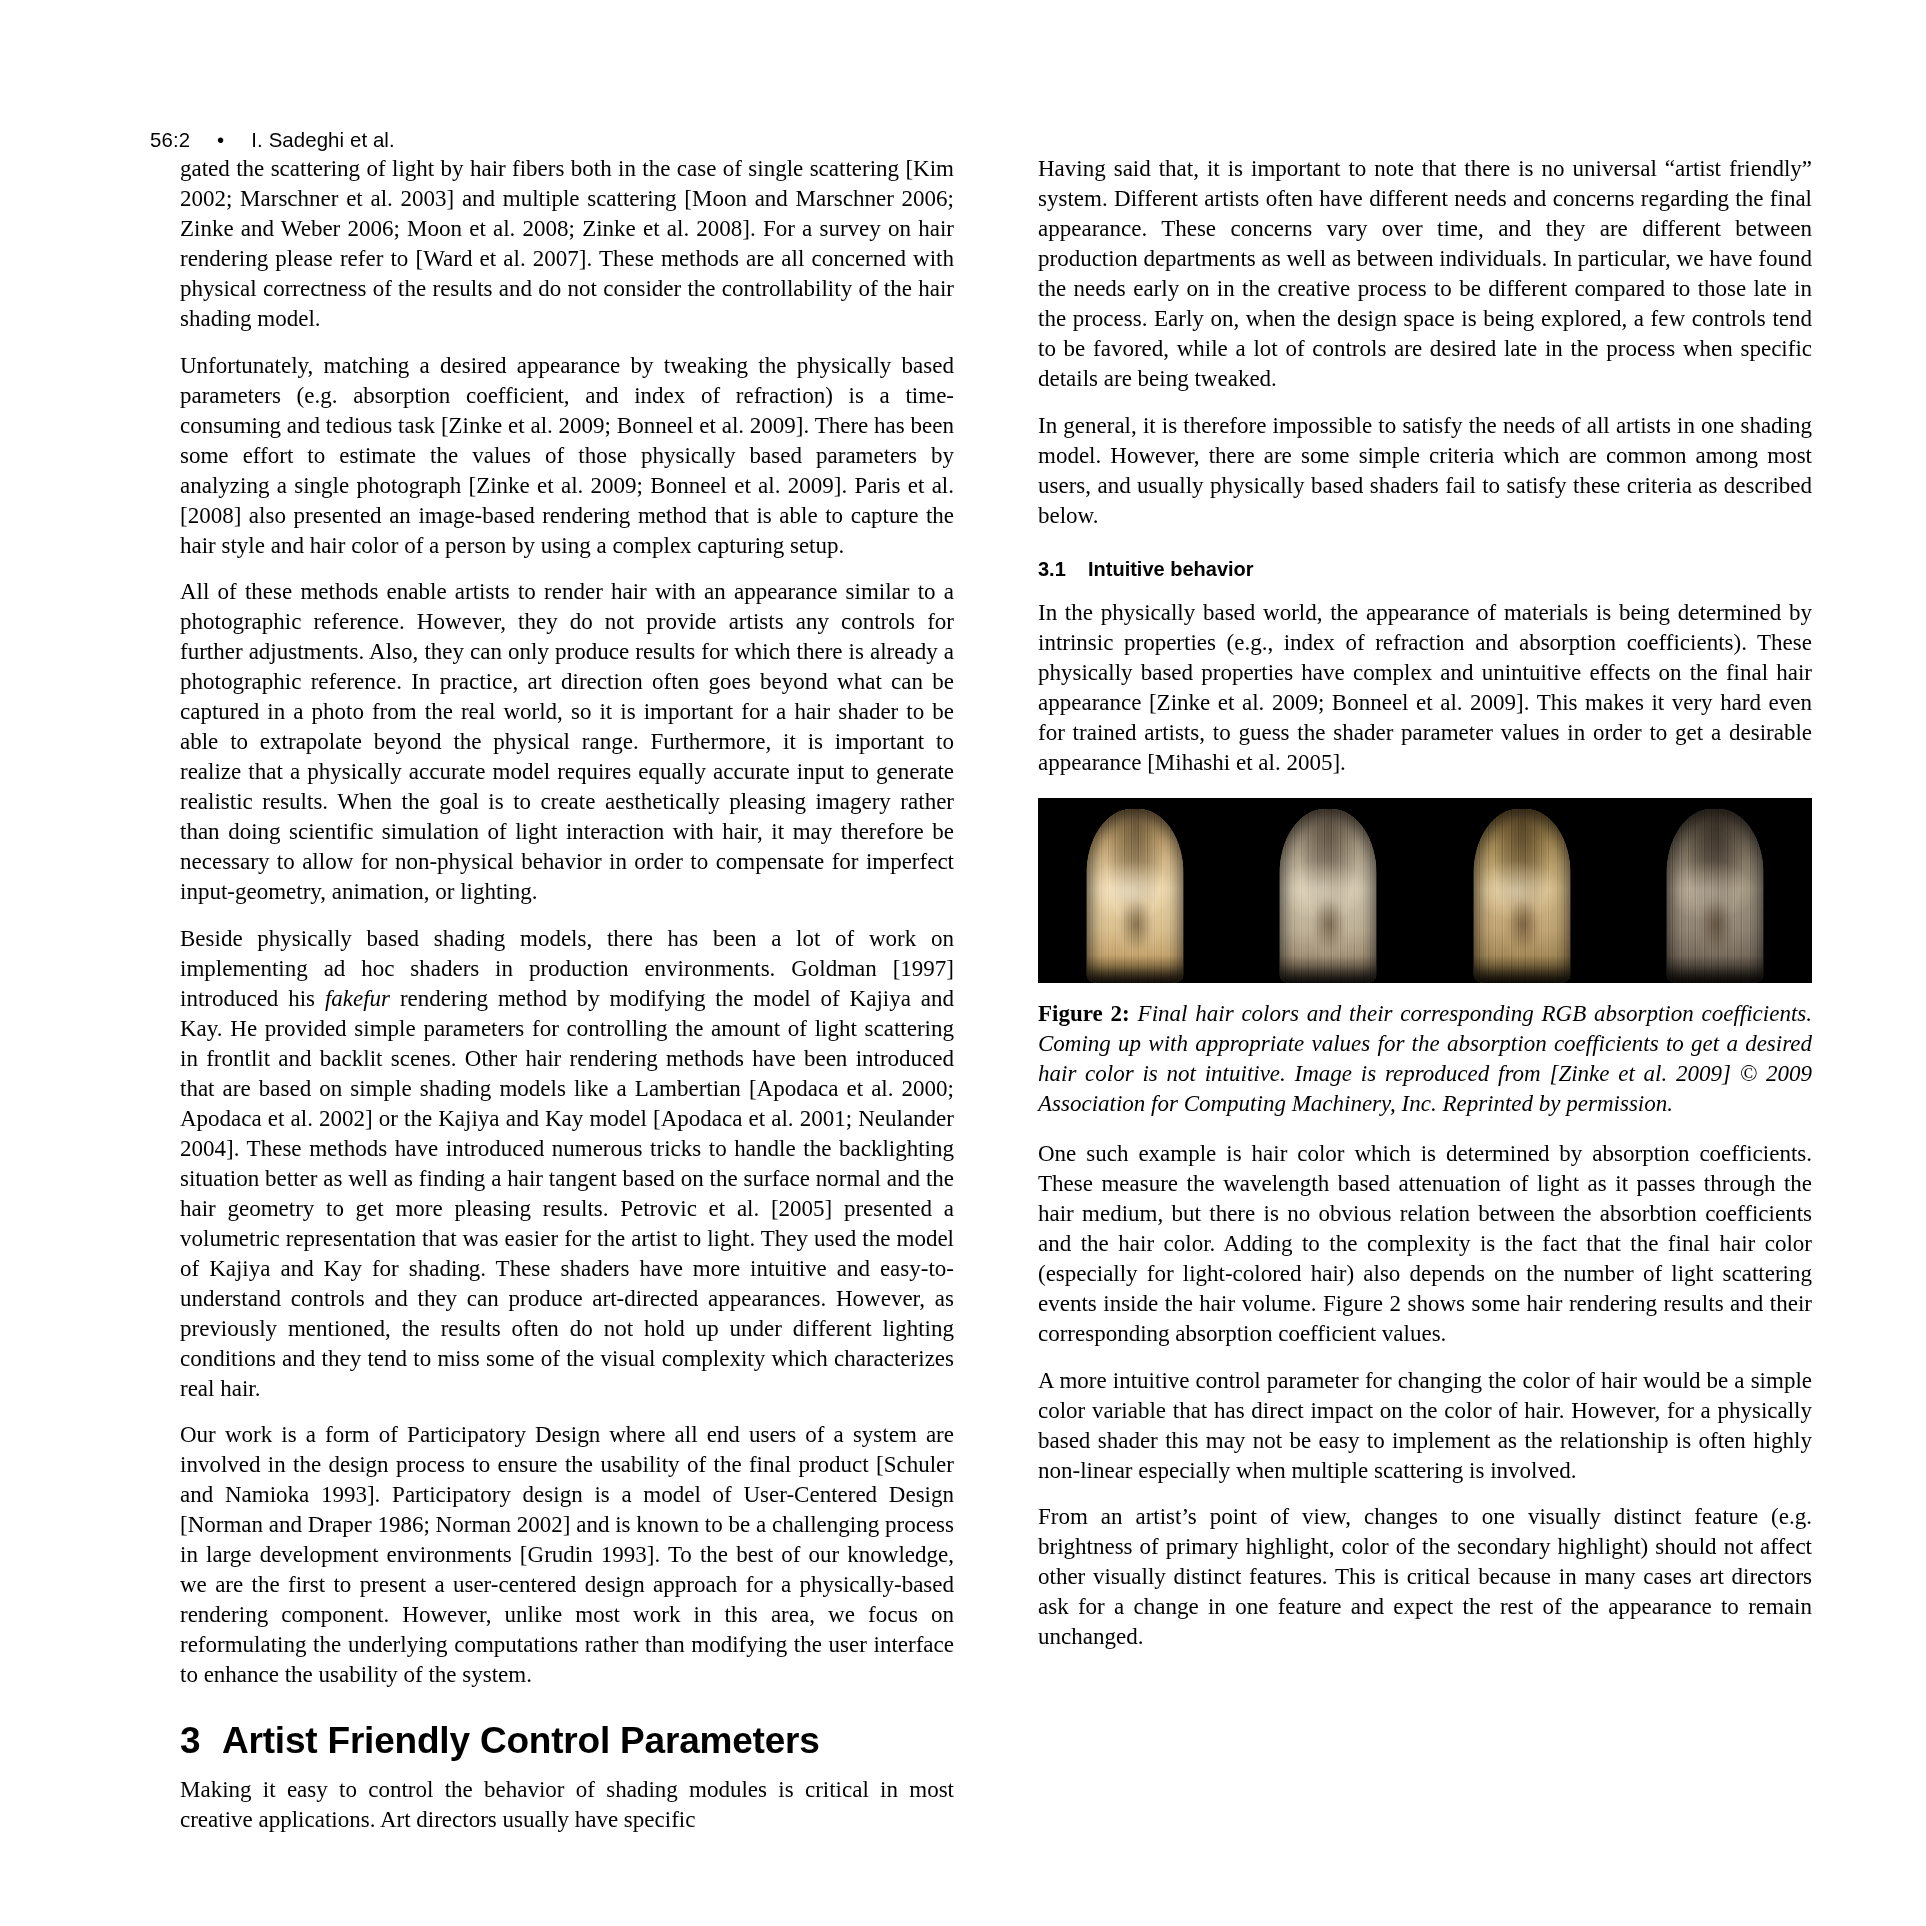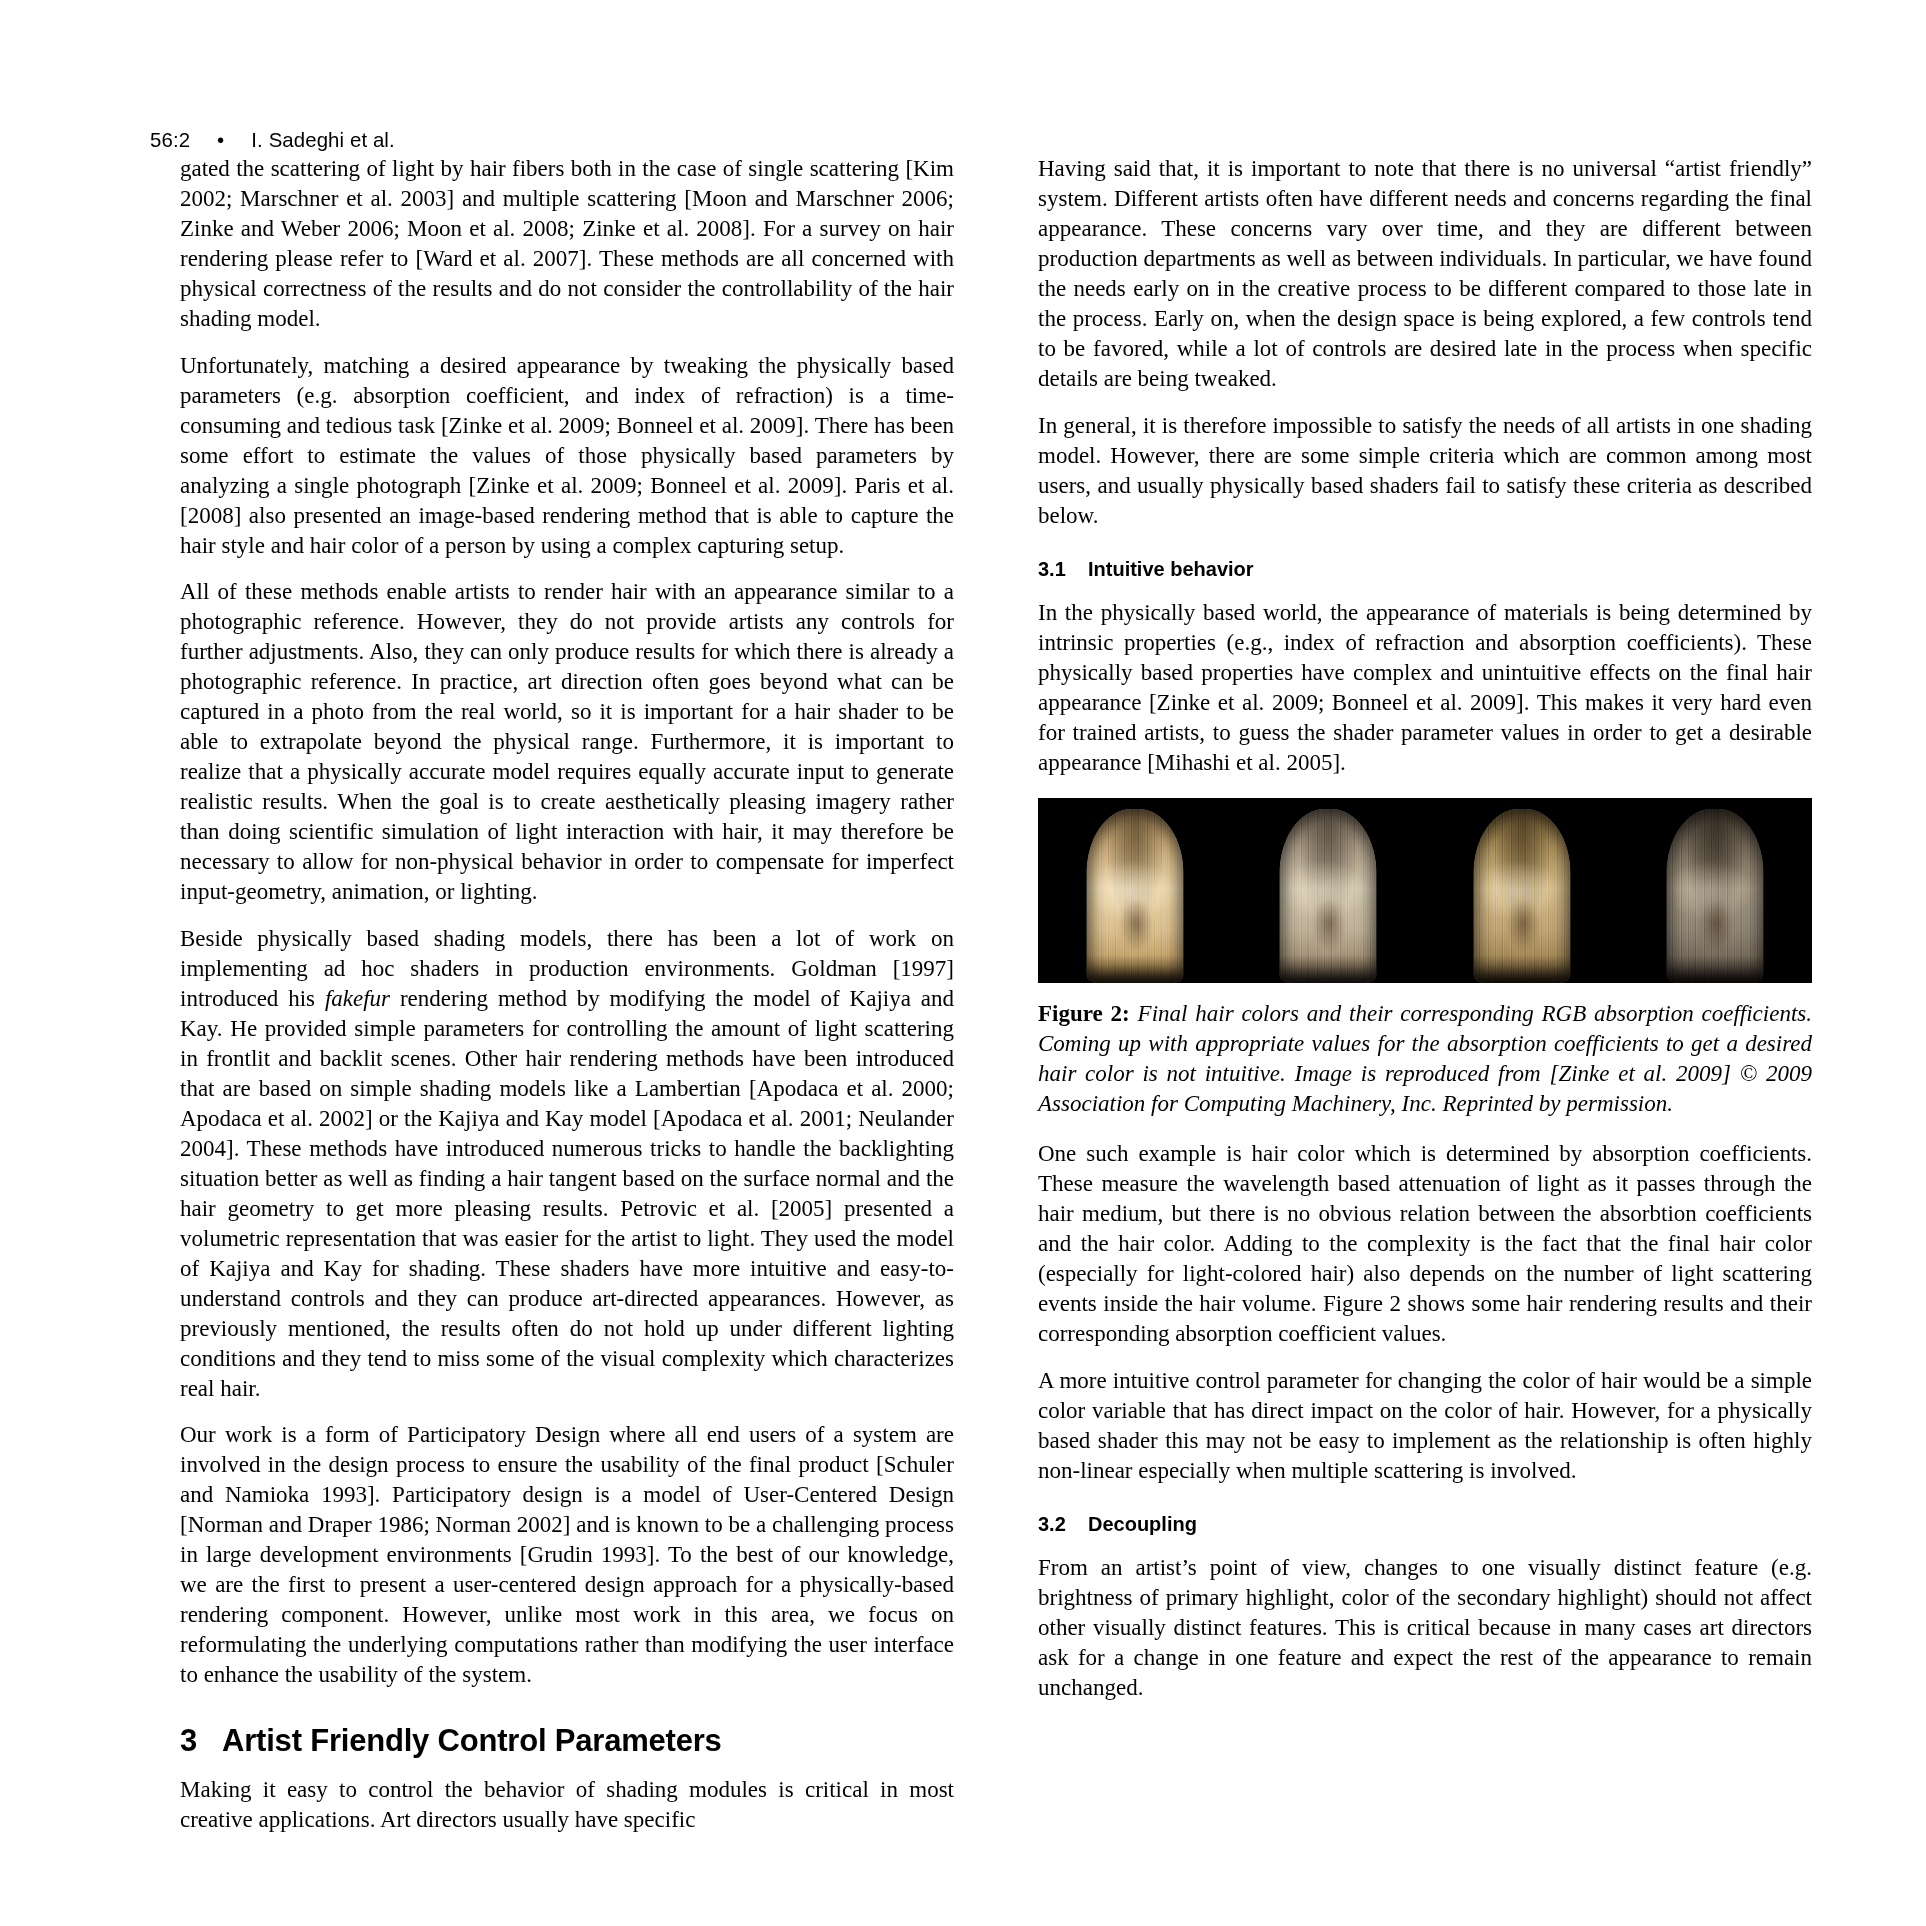--- a/index.html
+++ b/index.html
@@ -57,21 +57,21 @@
     text-justify: inter-word;
     hyphens: manual;
   }
 
   i, .ital { font-style: italic; }
 
   
   h1.sec {
     font-family: "Liberation Sans", "DejaVu Sans", sans-serif;
     font-weight: bold;
-    font-size: 31px;
+    font-size: 37px;
     line-height: 35px;
     margin: 33px 0 17px 0;
     letter-spacing: -0.2px;
   }
   h1.sec .num { display: inline-block; min-width: 42px; }
 
   h2.subsec {
     font-family: "Liberation Sans", "DejaVu Sans", sans-serif;
     font-weight: bold;
     font-size: 20px;
@@ -302,19 +302,18 @@
 
       </div>
 
 
       <figcaption><span class="figlabel">Figure 2:</span> <span>Final hair colors and their corresponding RGB absorption coefficients. Coming up with appropriate values for the absorption coefficients to get a desired hair color is not intuitive. Image is reproduced from [Zinke et al. 2009] © 2009 Association for Computing Machinery, Inc. Reprinted by permission.</span></figcaption>
     </figure>
 
     <p style="margin-top:20px">One such example is hair color which is determined by absorption coefficients. These measure the wavelength based attenuation of light as it passes through the hair medium, but there is no obvious relation between the absorbtion coefficients and the hair color. Adding to the complexity is the fact that the final hair color (especially for light-colored hair) also depends on the number of light scattering events inside the hair volume. Figure 2 shows some hair rendering results and their corresponding absorption coefficient values.</p>
     <p>A more intuitive control parameter for changing the color of hair would be a simple color variable that has direct impact on the color of hair. However, for a physically based shader this may not be easy to implement as the relationship is often highly non-linear especially when multiple scattering is involved.</p>
 
-    <h2 class="subsec"><span class="num">3.2</span><span>Decoupling</span></h2>
 
     <p>From an artist’s point of view, changes to one visually distinct feature (e.g. brightness of primary highlight, color of the secondary highlight) should not affect other visually distinct features. This is critical because in many cases art directors ask for a change in one feature and expect the rest of the appearance to remain unchanged.</p>
   </div>
 
 </div>
 
 
 </body></html>

